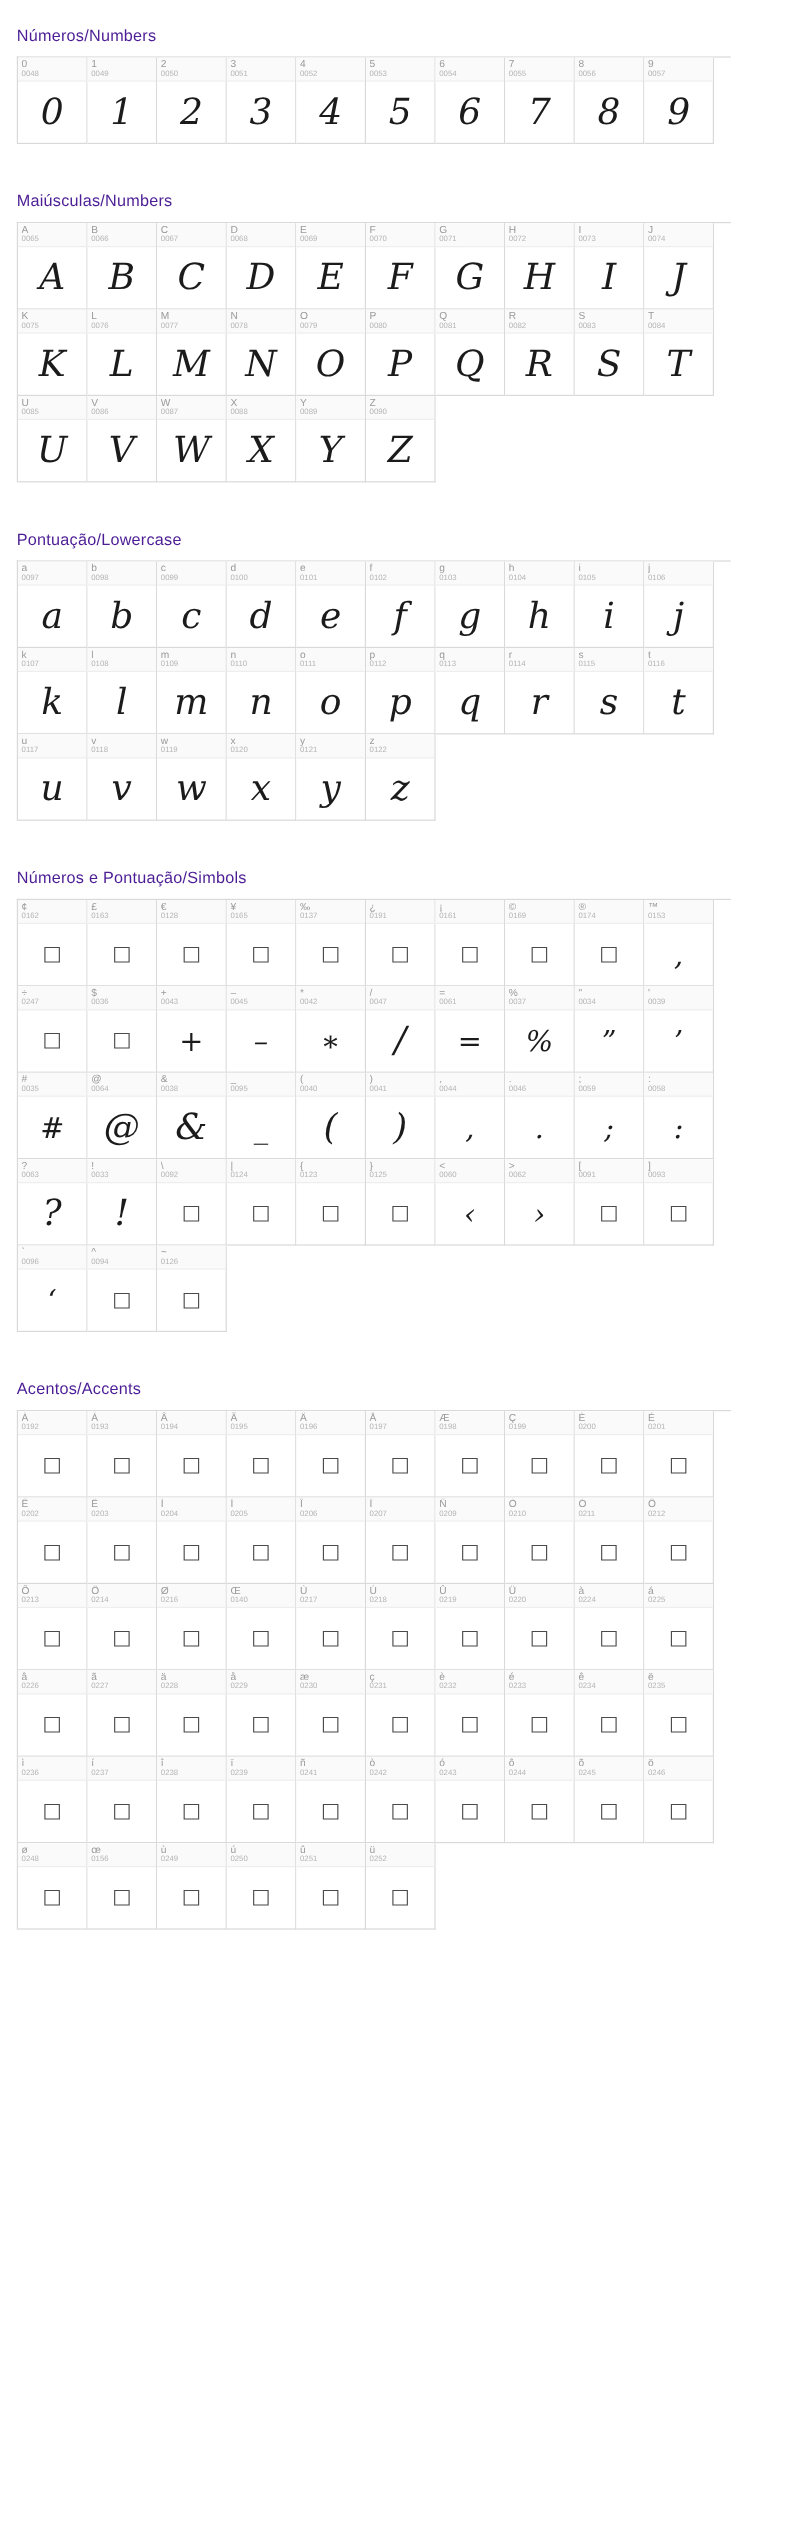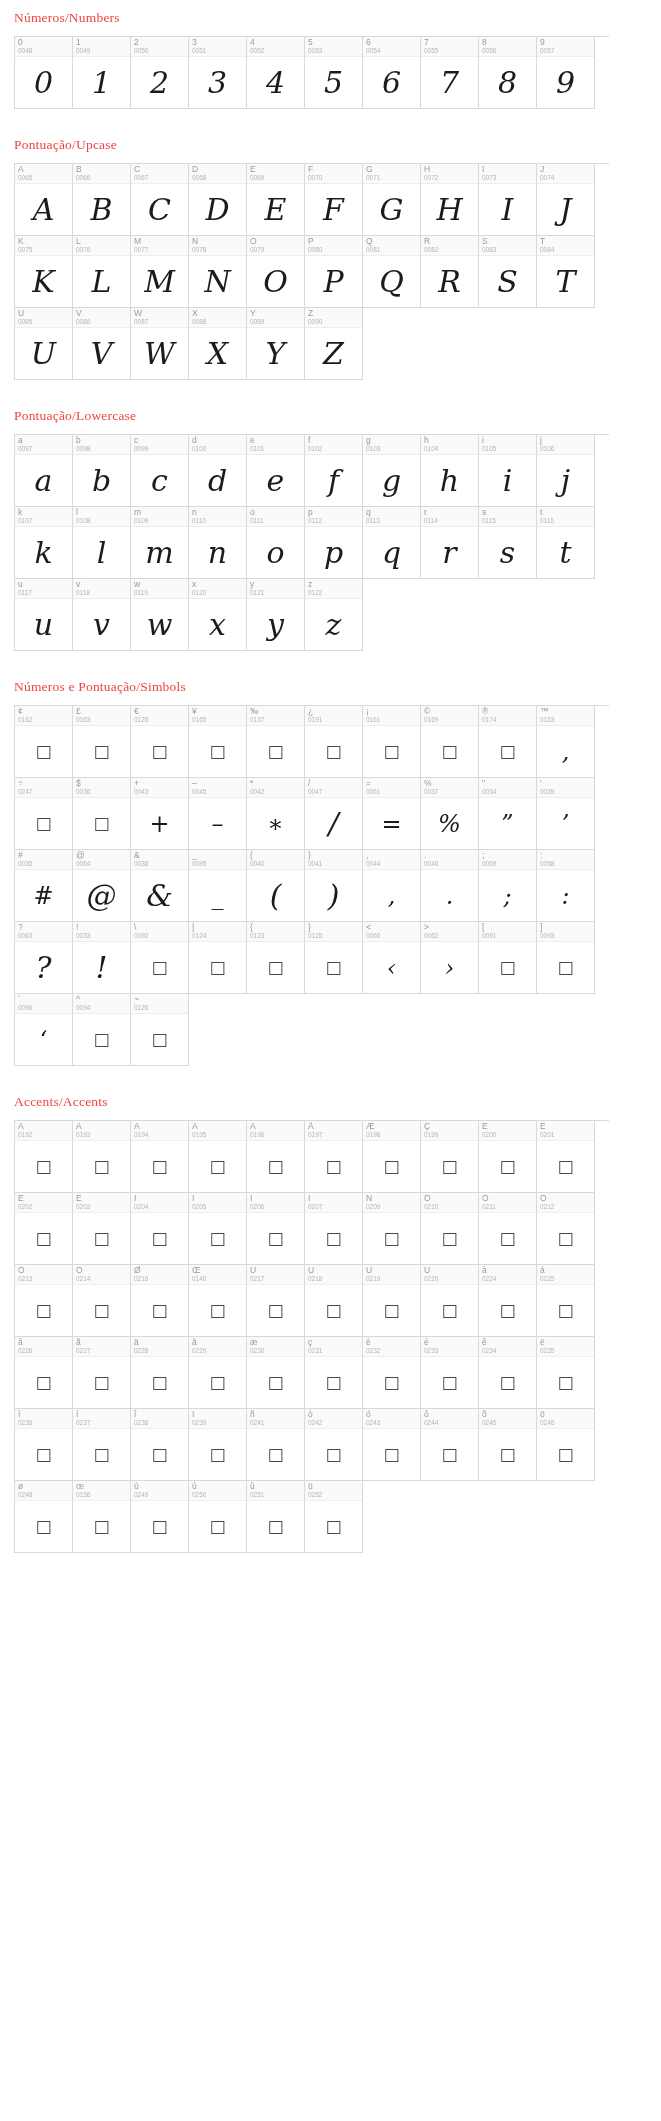--- a/index.html
+++ b/index.html
@@ -15,25 +15,24 @@
   .page {
     width: 661px;
     box-sizing: border-box;
     padding: 0 0 20px 0;
   }
   .section {
     margin: 0 0 18px 0;
   }
   .section-title {
     font-size: 13.5px;
-    color: #ef4444;
+    color: #4c1d95;
     font-weight: normal;
-    padding: 10px 0 10px 14px;
+    padding: 22px 0 10px 14px;
     letter-spacing: 0.2px;
-    font-family: Liberation Serif, serif;
   }
   .grid {
     display: flex;
     flex-wrap: wrap;
     margin-left: 14px;
     width: 594px;
     border-left: 1px solid #d9d9d9;
     border-top: 1px solid #d9d9d9;
   }
   .cell {
@@ -167,21 +166,21 @@
         <div class="cell">
           <div class="meta">
             <span class="ch-label">9</span>
             <span class="ch-code">0057</span>
           </div>
           <div class="glyph">9</div>
         </div>
       </div>
     </div>
     <div class="section">
-      <div class="section-title">Pontuação/Upcase</div>
+      <div class="section-title">Maiúsculas/Numbers</div>
       <div class="grid">
         <div class="cell">
           <div class="meta">
             <span class="ch-label">A</span>
             <span class="ch-code">0065</span>
           </div>
           <div class="glyph">A</div>
         </div>
         <div class="cell">
           <div class="meta">
@@ -847,21 +846,21 @@
         <div class="cell">
           <div class="meta">
             <span class="ch-label">~</span>
             <span class="ch-code">0126</span>
           </div>
           <div class="glyph tofu">□</div>
         </div>
       </div>
     </div>
     <div class="section">
-      <div class="section-title">Accents/Accents</div>
+      <div class="section-title">Acentos/Accents</div>
       <div class="grid">
         <div class="cell">
           <div class="meta">
             <span class="ch-label">À</span>
             <span class="ch-code">0192</span>
           </div>
           <div class="glyph tofu">□</div>
         </div>
         <div class="cell">
           <div class="meta">

